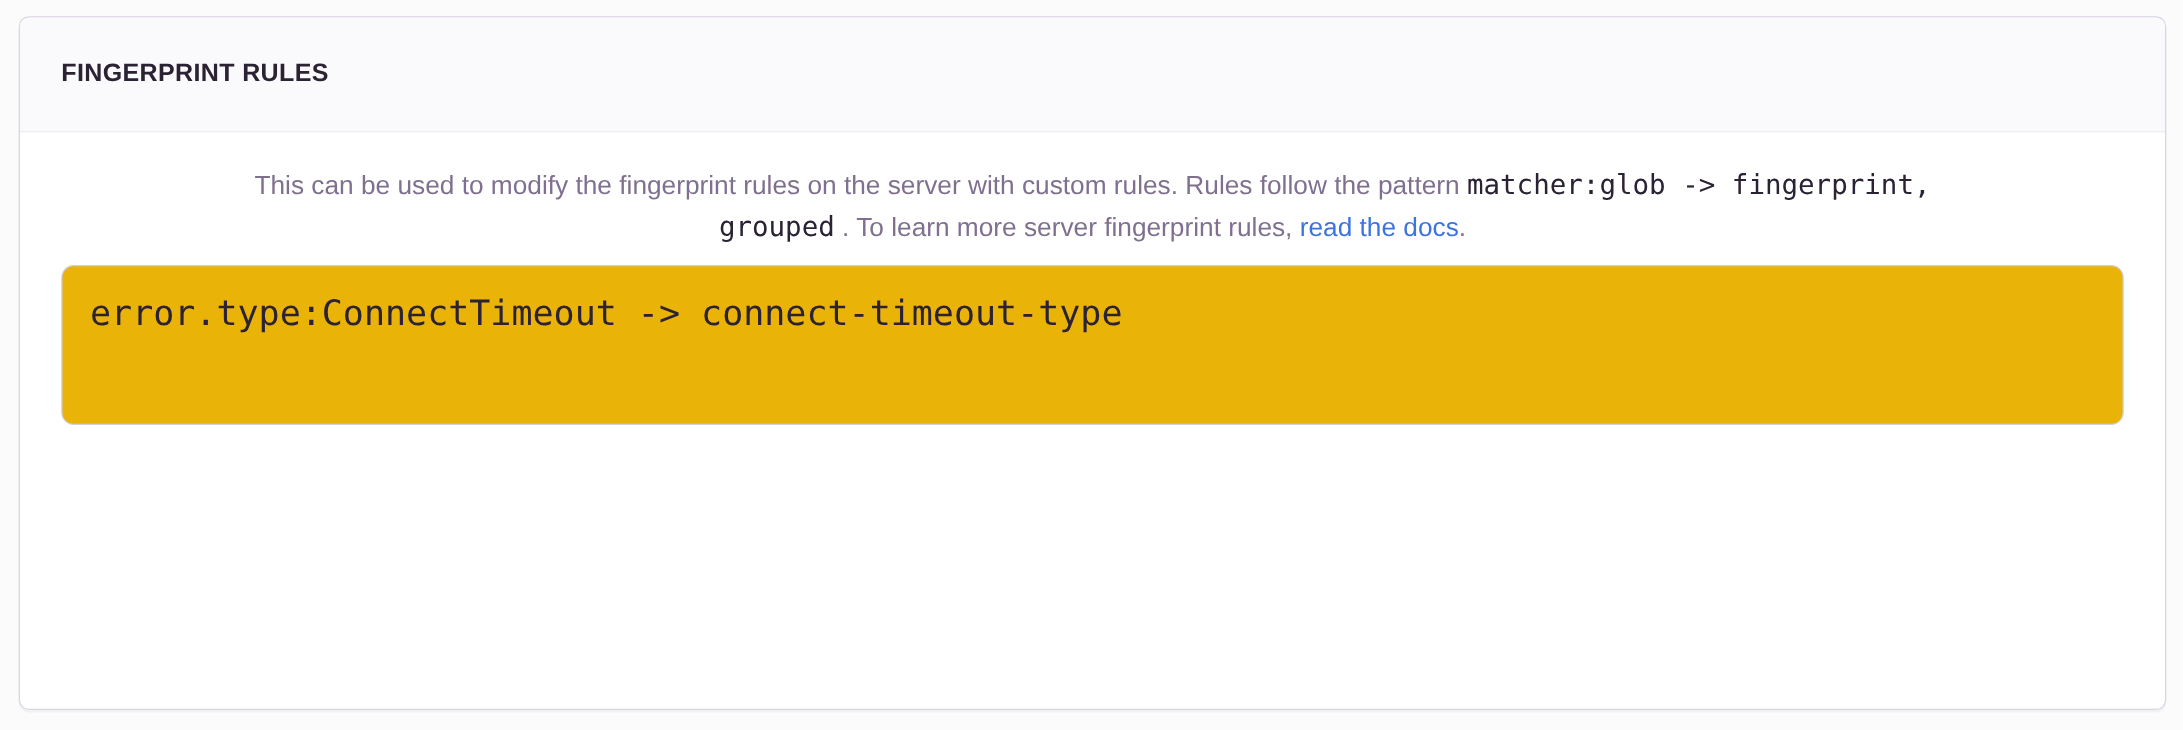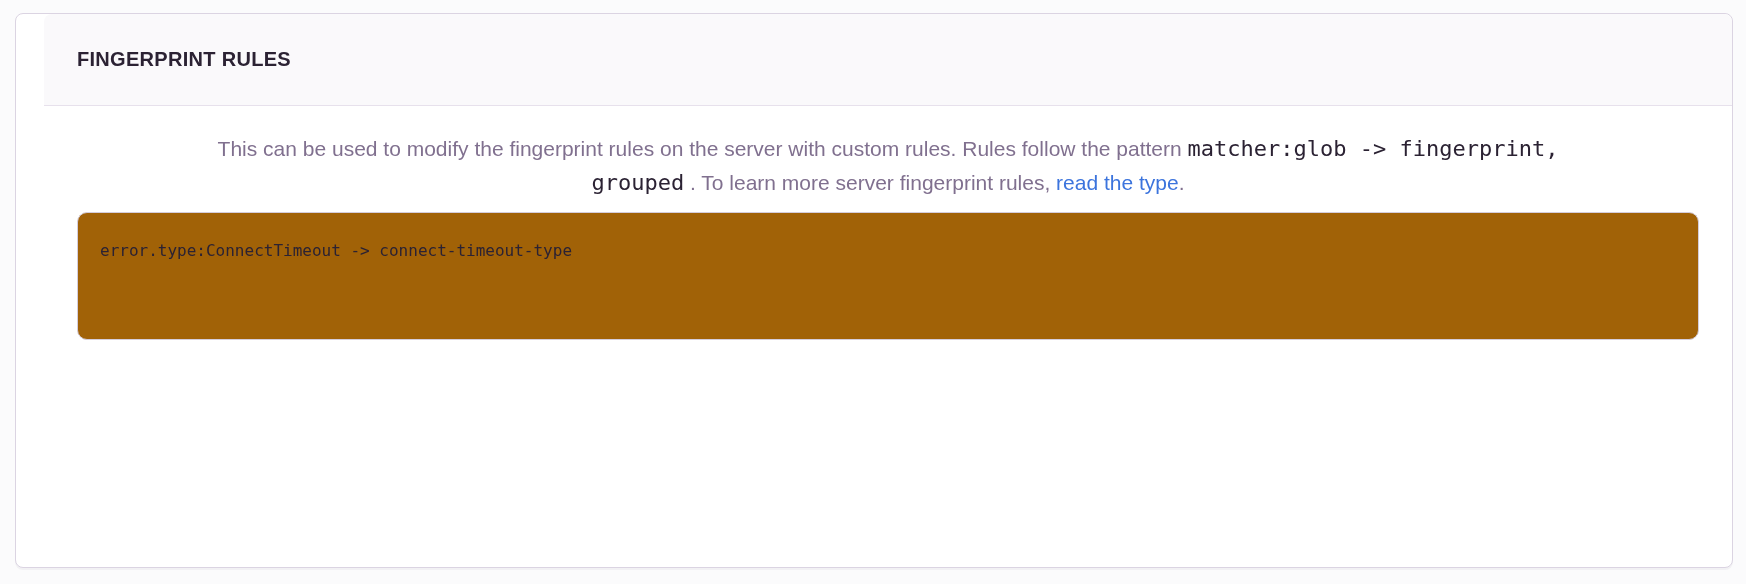--- a/index.html
+++ b/index.html
@@ -11,21 +11,20 @@
   }
   .panel {
     position: absolute;
     left: 15px; top: 13px;
     width: 1718px; height: 555px;
     background: #ffffff;
     border: 1px solid #dbd4e2;
     border-radius: 8px;
     box-shadow: 0 2px 0 rgba(37, 11, 54, 0.04);
     overflow: hidden;
-    padding-left: 28px;
   }
   .panel-header {
     height: 92px;
     display: flex;
     align-items: center;
     padding: 0 33px;
     background: #faf9fb;
     border-bottom: 1px solid #e7e1ec;
     border-radius: 8px 8px 0 0;
   }
@@ -65,26 +64,26 @@
     line-height: 35px;
     color: #2b2233;
     white-space: pre;
     overflow: hidden;
   }
   .rules-textarea {
     display: block;
     margin-top: 12px;
     width: 100%;
     height: 128px;
-    background: #a16207;
+    background: #eab308;
     border: 1.5px solid #d4cddc;
     border-radius: 10px;
     padding: 22px 22px;
     font-family: "DejaVu Sans Mono", "Liberation Mono", monospace;
-    font-size: 16px;
+    font-size: 28px;
     line-height: 32px;
     color: #2b2233;
     resize: none;
     outline: none;
     white-space: pre;
     overflow: hidden;
   }
 </style>
 </head>
 <body>
@@ -92,20 +91,20 @@
 <div class="panel">
 
   <div class="panel-header">
     <div class="panel-title">FINGERPRINT RULES</div>
   </div>
 
   <div class="panel-body">
 
     <div class="description">
       <span>This can be used to modify the fingerprint rules on the server with custom rules. Rules follow the pattern </span><span class="inline-code">matcher:glob -&gt; fingerprint,</span><br>
-      <span class="inline-code">grouped</span><span> . To learn more server fingerprint rules, </span><a class="docs-link">read the type</a><span>.</span>
+      <span class="inline-code">grouped</span><span> . To learn more server fingerprint rules, </span><a class="docs-link">read the docs</a><span>.</span>
     </div>
 
 
     <textarea class="rules-textarea" spellcheck="false" style="">error.type:ConnectTimeout -&gt; connect-timeout-type</textarea>
 
   </div>
 </div>
 
 </body></html>

